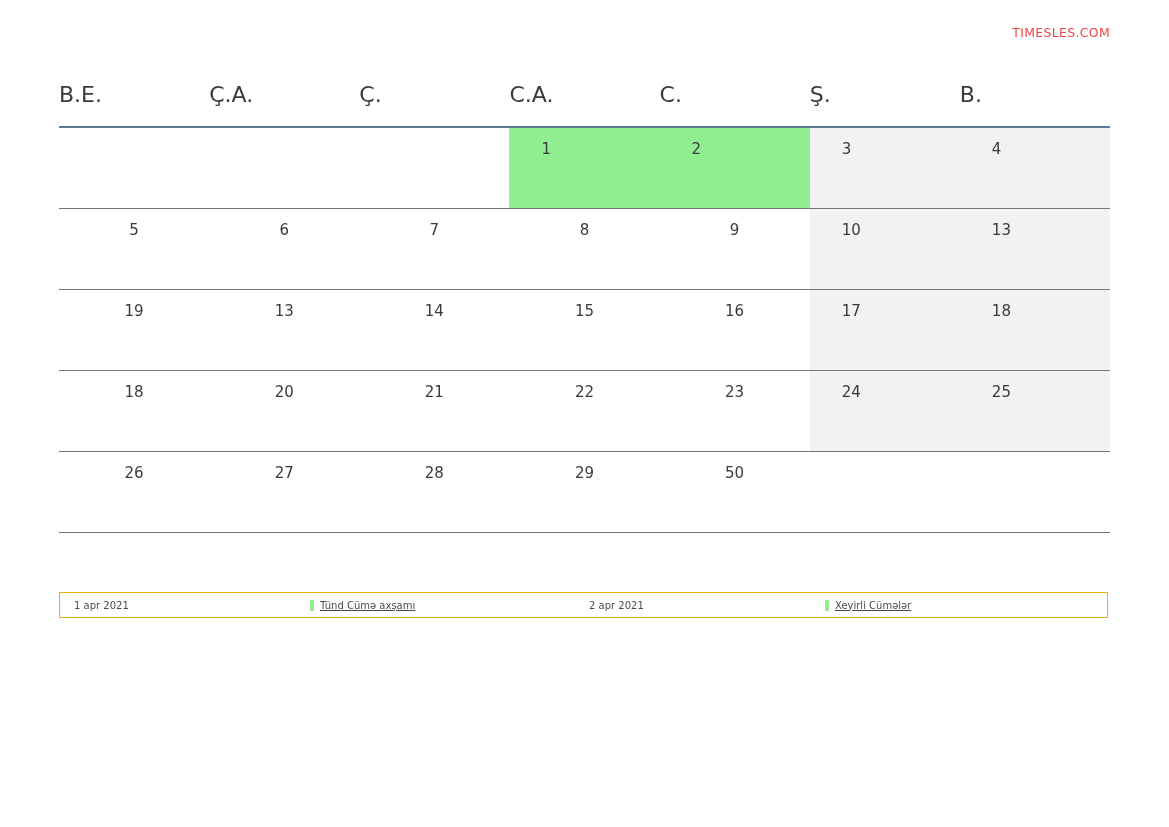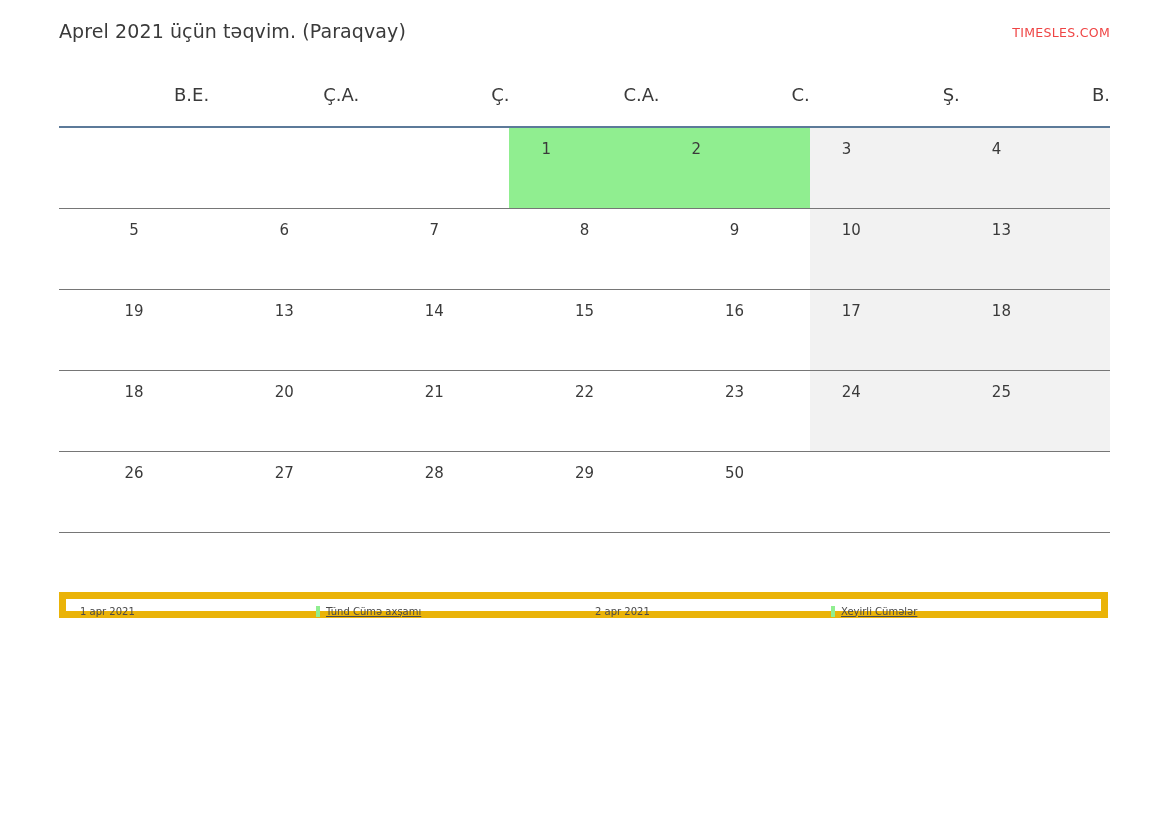--- a/index.html
+++ b/index.html
@@ -51,24 +51,24 @@
     left: 59px;
     top: 74px;
     width: 1051px;
   }
   table.cal {
     border-collapse: collapse;
     width: 1051px;
     table-layout: fixed;
   }
   table.cal th {
-    font-size: 18px;
+    font-size: 22px;
     font-weight: 400;
     color: #3a3a3a;
-    text-align: right;
+    text-align: left;
     padding: 0 0 12px 0;
     height: 40px;
     vertical-align: middle;
   }
   table.cal thead tr {
     border-bottom: 2px solid #5c7a99;
   }
   table.cal td {
     height: 80px;
     vertical-align: top;
@@ -100,21 +100,21 @@
   }
   td.empty.nb {
     border-bottom: 1px solid #767676;
   }
   .legend {
     position: absolute;
     left: 59px;
     top: 592px;
     width: 1049px;
     height: 26px;
-    border: 7px solid #eab308;
+    border: 1px solid #eab308;
     box-sizing: border-box;
     background: #ffffff;
   }
   .legend-row {
     display: flex;
     align-items: center;
     height: 24px;
     font-size: 10px;
     color: #4a4a4a;
   }
@@ -140,21 +140,20 @@
     margin-right: 6px;
     flex: 0 0 auto;
   }
 </style>
 </head>
 <body>
 
 <div class="page">
 
   <div class="header">
-    <div class="title">Aprel 2021 üçün təqvim. (Paraqvay)</div>
     <a class="brand" href="#">TIMESLES.COM</a>
   </div>
 
   <div class="calendar">
     <table class="cal">
       <thead>
         <tr>
           <th>B.E.</th>
           <th>Ç.A.</th>
           <th>Ç.</th>

